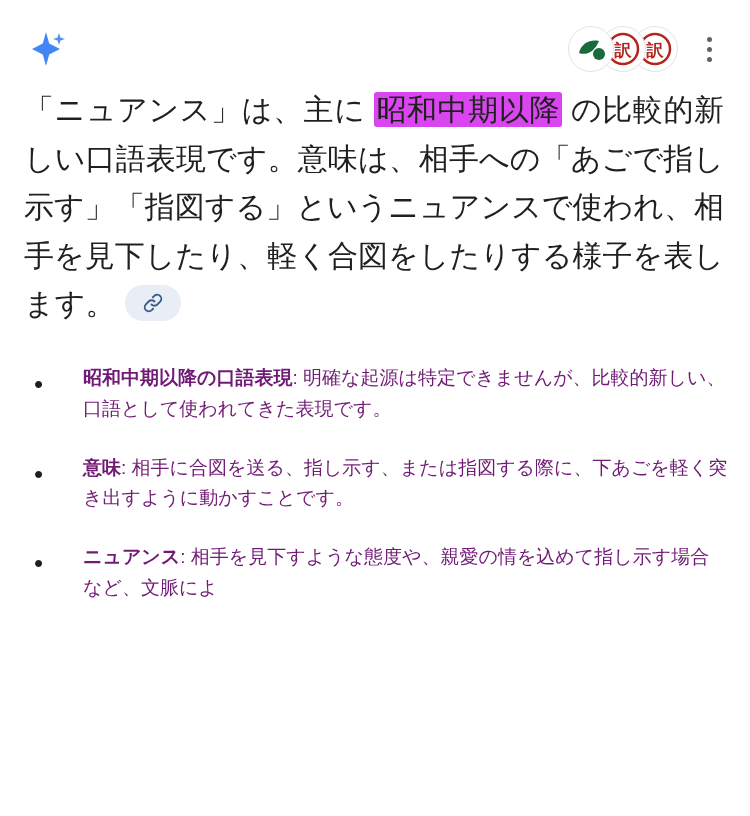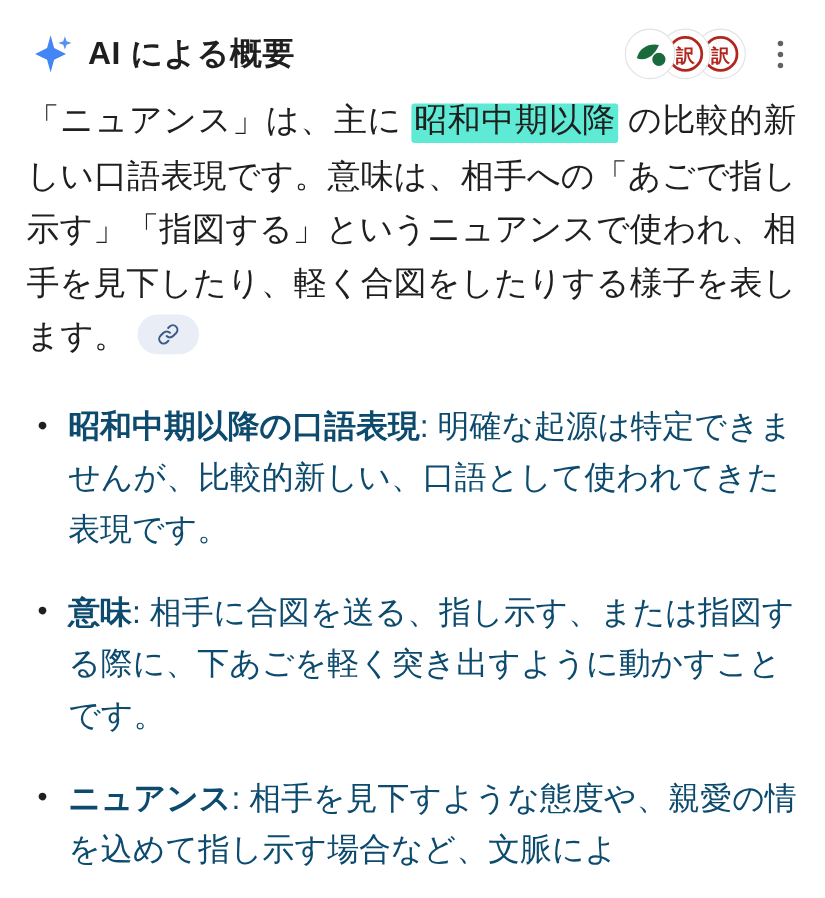--- a/index.html
+++ b/index.html
@@ -96,24 +96,23 @@
     font-size: 30px;
     line-height: 1.62;
     color: #1f1f1f;
     margin: 2px 0 0 0;
     padding: 0 4px 0 2px;
     letter-spacing: 0px;
     font-weight: 400;
     text-align: justify;
   }
   .hl {
-    background: #5eead4;
+    background: #d946ef;
     border-radius: 3px;
     padding: 1px 2px;
-    font-family: Liberation Mono, monospace;
   }
   .link-pill {
     display: inline-flex;
     align-items: center;
     justify-content: center;
     width: 56px;
     height: 36px;
     border-radius: 18px;
     background: #e9eef6;
     vertical-align: middle;
@@ -137,42 +136,42 @@
   .bullet-dot {
     flex: 0 0 34px;
     font-size: 26px;
     line-height: 1.62;
     color: #1f1f1f;
     text-align: left;
     padding-left: 6px;
     box-sizing: border-box;
   }
   .bullet-text {
-    font-size: 29px;
+    font-size: 19px;
     line-height: 1.62;
-    color: #0c4a6e;
+    color: #701a75;
     flex: 1 1 auto;
+    margin-left: 21px;
   }
   .bullet-term {
     font-weight: 700;
   }
 </style>
 </head>
 <body>
 
 <div class="page">
 
   <div class="header">
     <span class="sparkle-icon">
       <svg width="40" height="40" viewBox="0 0 40 40" aria-hidden="true">
         <path d="M20 3 L23.2 14.6 L34 20 L23.2 25.4 L20 37 L16.8 25.4 L6 20 L16.8 14.6 Z" fill="#4285f4"></path>
         <path d="M33 4 L34.5 8.4 L39 10 L34.5 11.6 L33 16 L31.5 11.6 L27 10 L31.5 8.4 Z" fill="#4285f4" opacity="0.9"></path>
       </svg>
     </span>
-    <span class="header-title">AI による概要</span>
     <span class="header-spacer"></span>
 
     <span class="source-chips">
       <span class="chip chip-1">
         <svg width="44" height="44" viewBox="0 0 44 44" aria-hidden="true">
           <circle cx="22" cy="22" r="21" fill="#ffffff"></circle>
           <path d="M10 26 C12 16, 22 12, 30 14 C26 24, 18 29, 10 26 Z" fill="#1a6b3c"></path>
           <circle cx="30" cy="27" r="6" fill="#1a6b3c"></circle>
         </svg>
       </span>

